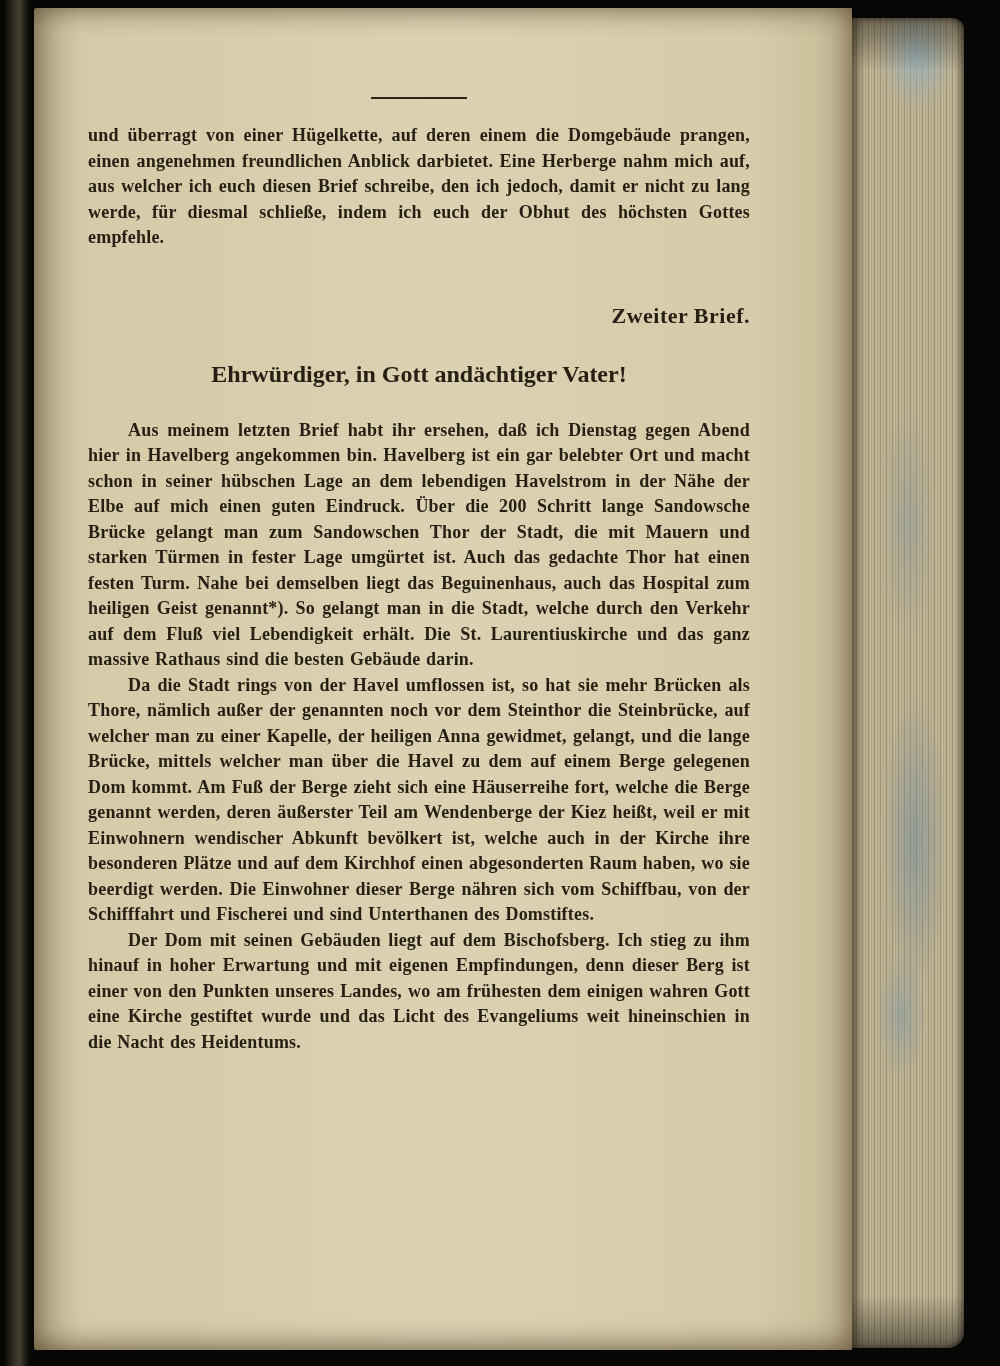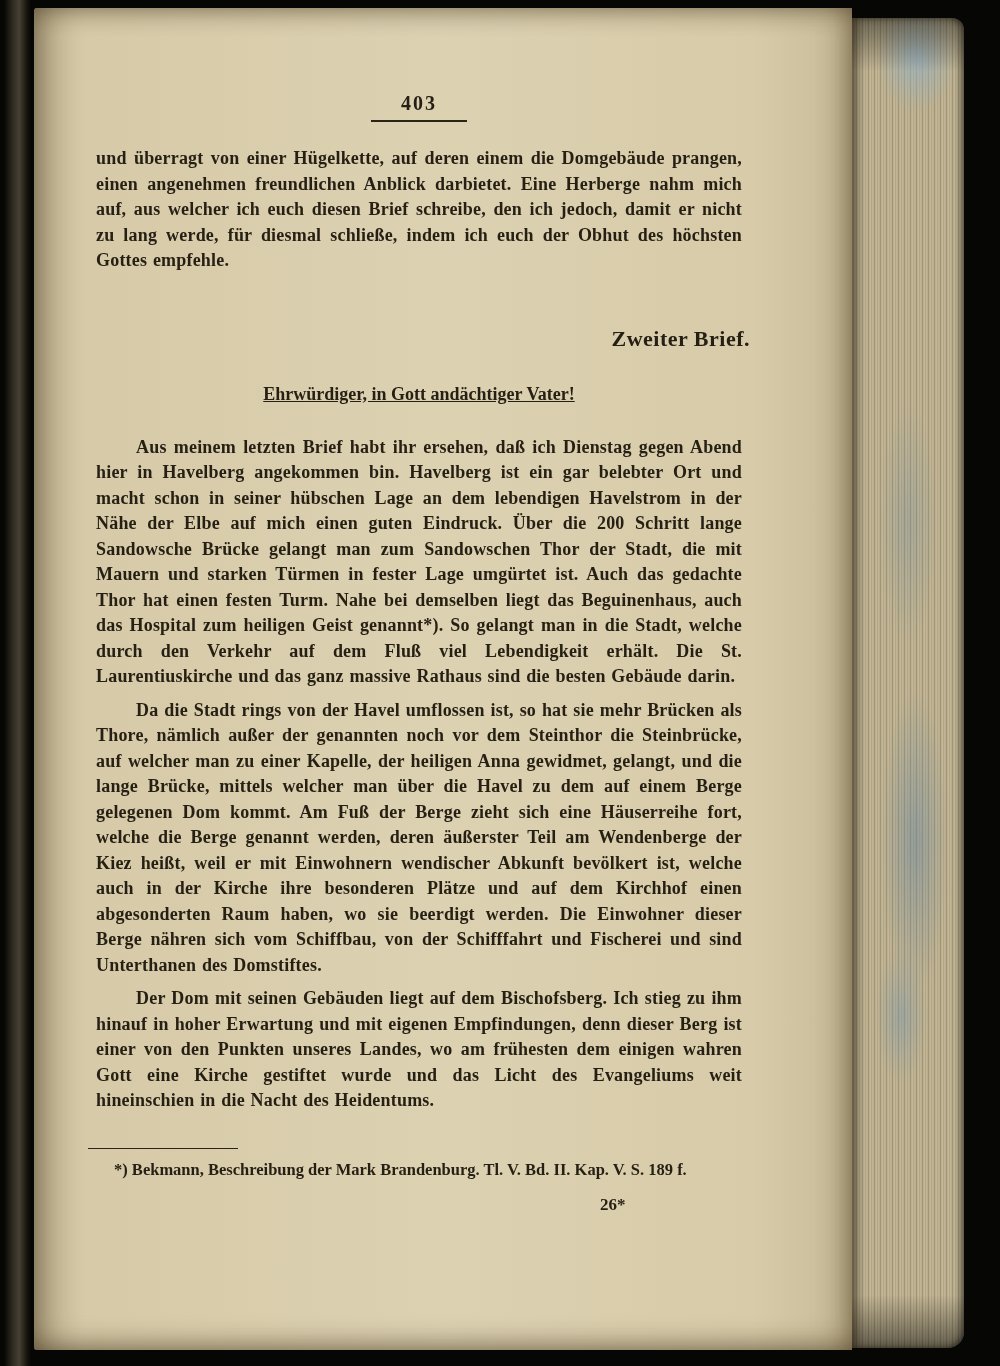--- a/index.html
+++ b/index.html
@@ -72,39 +72,38 @@
   .page-number-rule {
     width: 96px;
     border-bottom: 2px solid #2b2416;
     margin: 5px auto 0 auto;
   }
   .para {
     font-size: 18px;
     font-weight: bold;
     line-height: 25.5px;
     text-align: justify;
-    margin: 8px;
+    margin: 0;
     text-indent: 40px;
     letter-spacing: 0.2px;
     word-spacing: 1px;
   }
   .para.no-indent { text-indent: 0; margin-top: 24px; }
   .heading {
     margin: 52px 0 0 0;
     text-align: right;
     font-size: 22px;
     font-weight: bold;
     letter-spacing: 0.5px;
   }
   .salutation {
     margin-top: 32px;
     text-align: center;
-    font-size: 18px;
+    font-size: 24px;
     font-weight: bold;
-    text-decoration: underline;
   }
   .body-start { margin-top: 30px; }
   
   .footer {
     position: absolute;
     left: 54px; top: 1140px;
     width: 662px;
     color: #261f13;
   }
   .footnote-rule {
@@ -131,40 +130,34 @@
 <body>
 
 <div class="scan">
 
   <div class="left-sliver"></div>
 
   <div class="page">
 
     <div class="text-block">
 
-      <div class="page-number">403</div>
       <div class="page-number-rule"></div>
 
       <p class="para no-indent">und überragt von einer Hügelkette, auf deren einem die Domgebäude prangen, einen angenehmen freundlichen Anblick darbietet. Eine Herberge nahm mich auf, aus welcher ich euch diesen Brief schreibe, den ich jedoch, damit er nicht zu lang werde, für diesmal schließe, indem ich euch der Obhut des höchsten Gottes empfehle.</p>
 
       <h2 class="heading">Zweiter Brief.</h2>
 
       <div class="salutation">Ehrwürdiger, in Gott andächtiger Vater!</div>
 
       <p class="para body-start">Aus meinem letzten Brief habt ihr ersehen, daß ich Dienstag gegen Abend hier in Havelberg angekommen bin. Havelberg ist ein gar belebter Ort und macht schon in seiner hübschen Lage an dem lebendigen Havelstrom in der Nähe der Elbe auf mich einen guten Eindruck. Über die 200 Schritt lange Sandowsche Brücke gelangt man zum Sandowschen Thor der Stadt, die mit Mauern und starken Türmen in fester Lage umgürtet ist. Auch das gedachte Thor hat einen festen Turm. Nahe bei demselben liegt das Beguinenhaus, auch das Hospital zum heiligen Geist genannt*). So gelangt man in die Stadt, welche durch den Verkehr auf dem Fluß viel Lebendigkeit erhält. Die St. Laurentiuskirche und das ganz massive Rathaus sind die besten Gebäude darin.</p>
 
       <p class="para">Da die Stadt rings von der Havel umflossen ist, so hat sie mehr Brücken als Thore, nämlich außer der genannten noch vor dem Steinthor die Steinbrücke, auf welcher man zu einer Kapelle, der heiligen Anna gewidmet, gelangt, und die lange Brücke, mittels welcher man über die Havel zu dem auf einem Berge gelegenen Dom kommt. Am Fuß der Berge zieht sich eine Häuserreihe fort, welche die Berge genannt werden, deren äußerster Teil am Wendenberge der Kiez heißt, weil er mit Einwohnern wendischer Abkunft bevölkert ist, welche auch in der Kirche ihre besonderen Plätze und auf dem Kirchhof einen abgesonderten Raum haben, wo sie beerdigt werden. Die Einwohner dieser Berge nähren sich vom Schiffbau, von der Schifffahrt und Fischerei und sind Unterthanen des Domstiftes.</p>
 
       <p class="para">Der Dom mit seinen Gebäuden liegt auf dem Bischofsberg. Ich stieg zu ihm hinauf in hoher Erwartung und mit eigenen Empfindungen, denn dieser Berg ist einer von den Punkten unseres Landes, wo am frühesten dem einigen wahren Gott eine Kirche gestiftet wurde und das Licht des Evangeliums weit hineinschien in die Nacht des Heidentums.</p>
 
     </div>
 
-    <div class="footer">
-      <div class="footnote-rule"></div>
-      <p class="footnote">*) Bekmann, Beschreibung der Mark Brandenburg. Tl. V. Bd. II. Kap. V. S. 189 f.</p>
-      <div class="signature-mark">26*</div>
-    </div>
 
   </div>
 
   <div class="fore-edge"></div>
 
 </div>
 
 </body></html>

